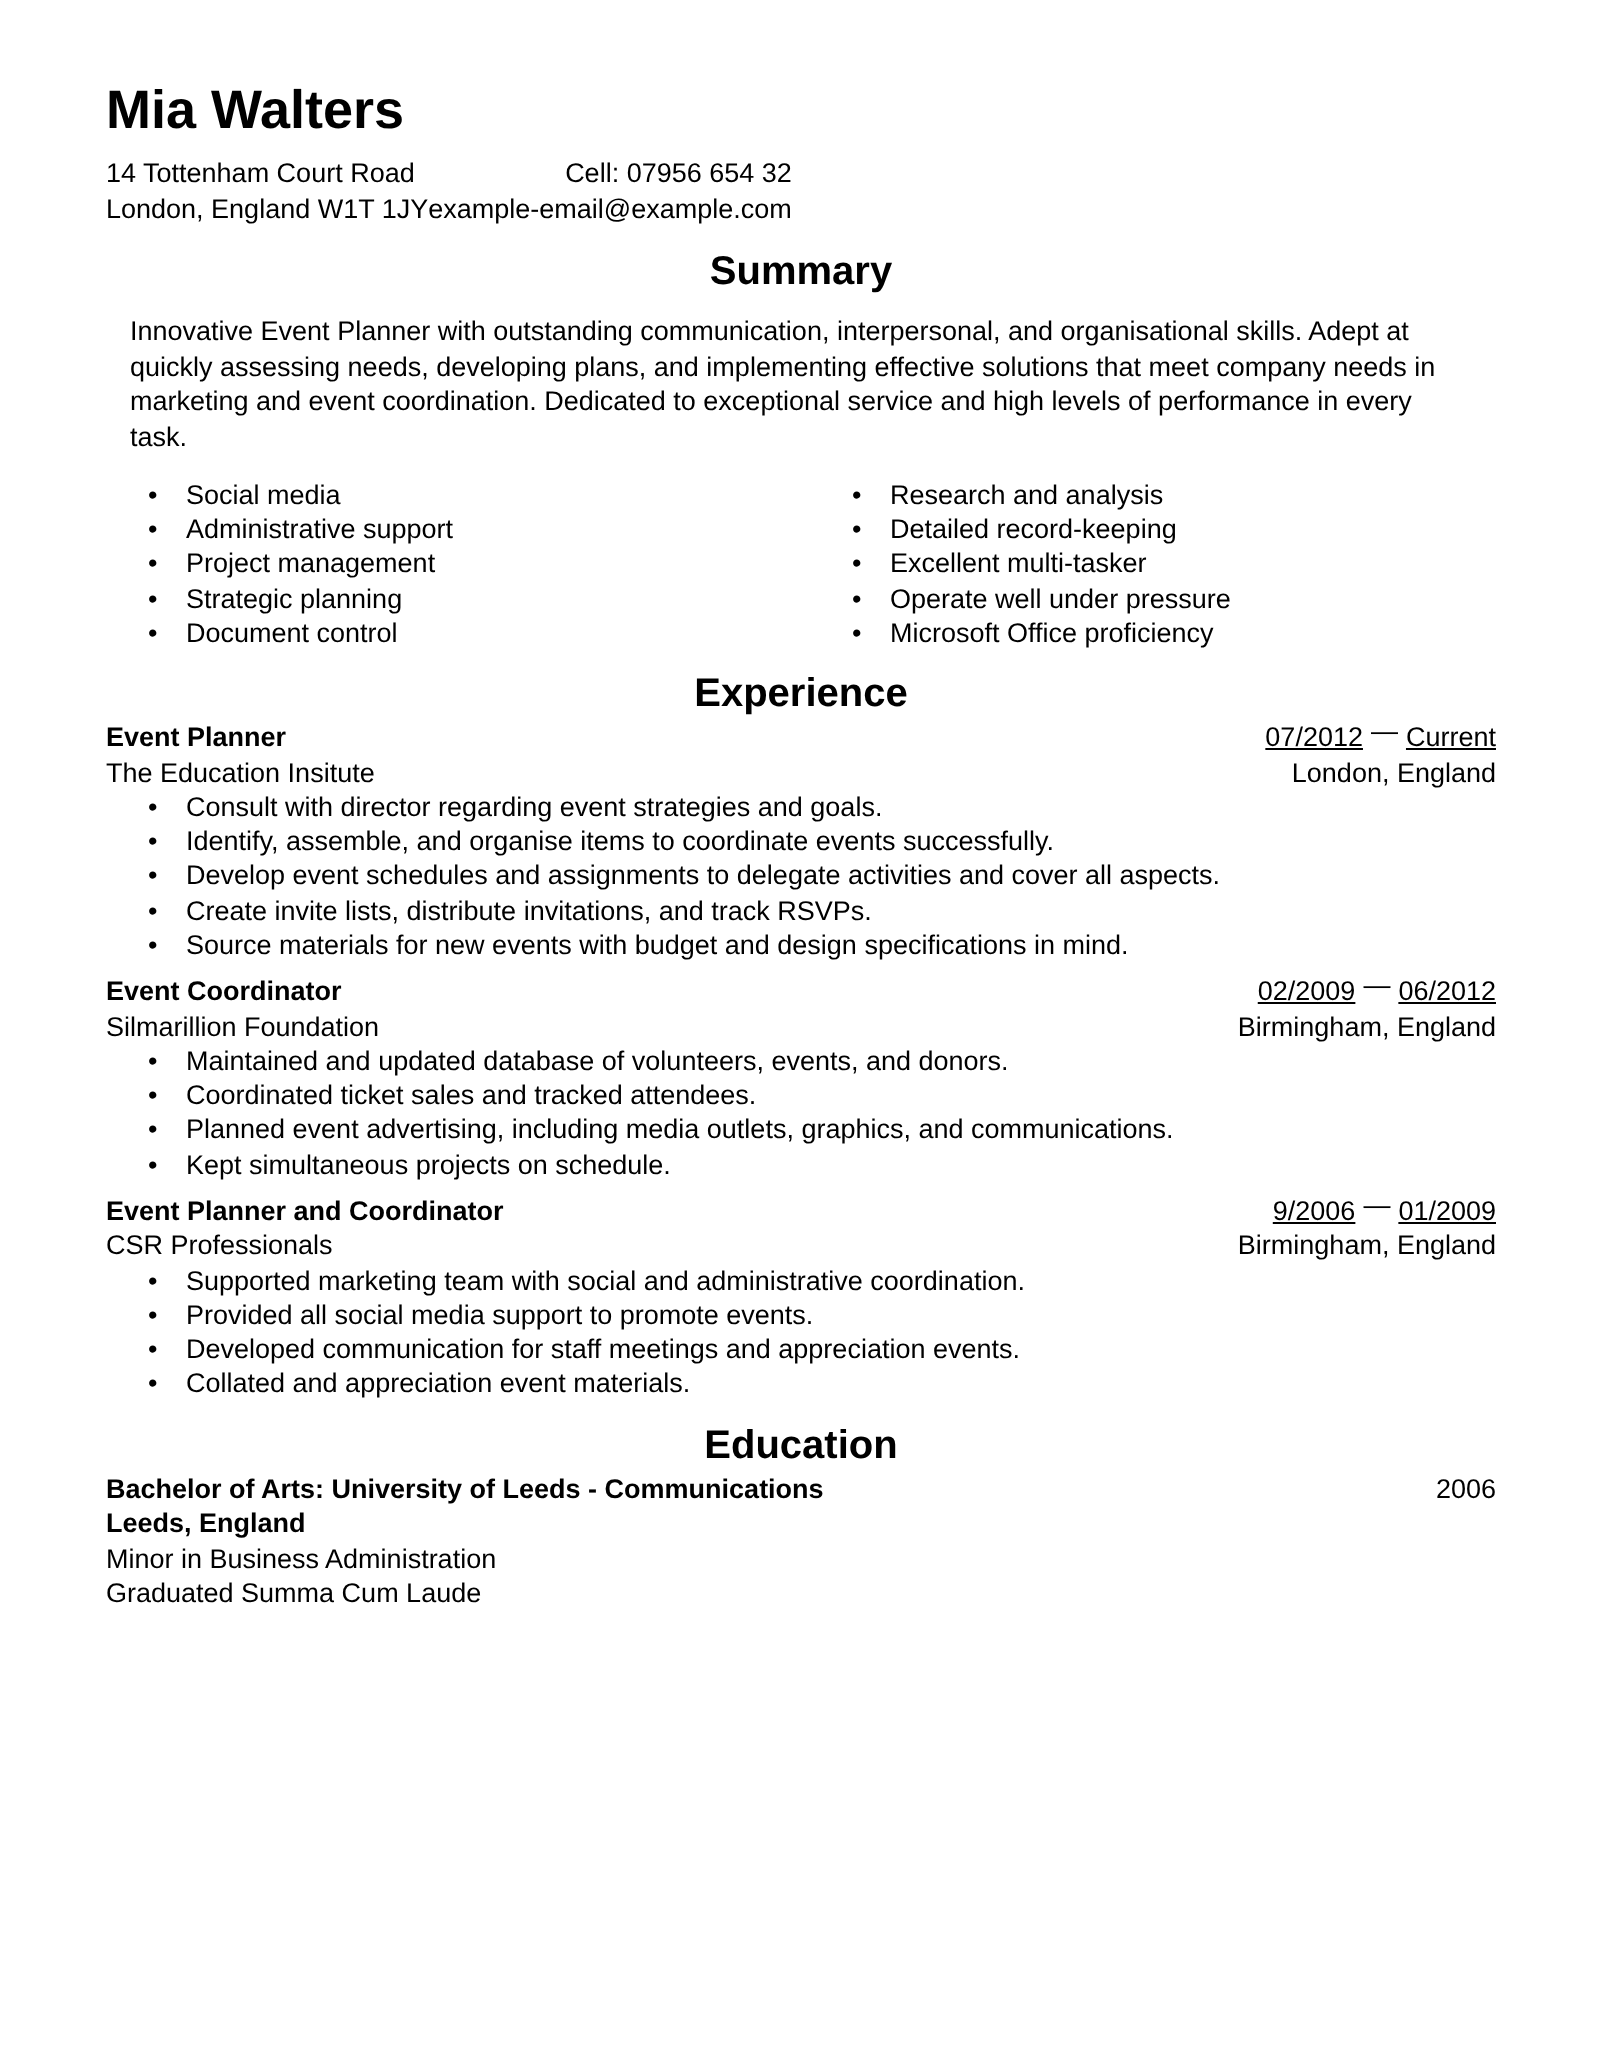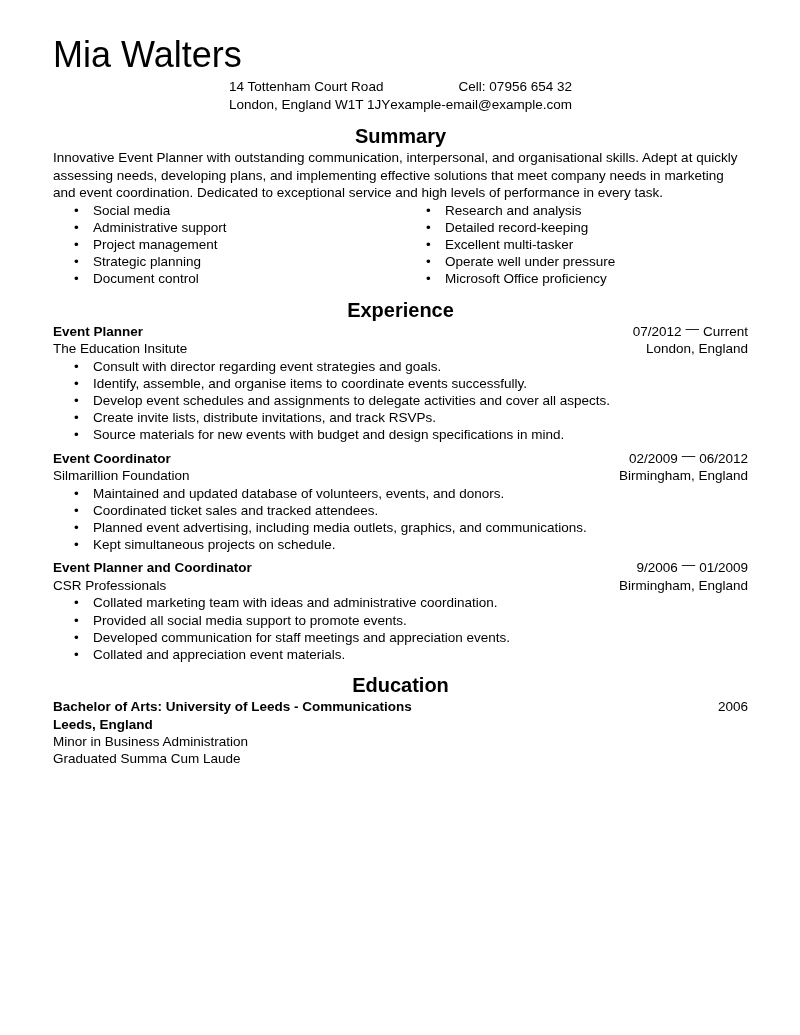--- a/index.html
+++ b/index.html
@@ -14,46 +14,46 @@
     box-sizing: border-box;
     background: #ffffff;
     color: #000000;
     font-family: "Liberation Sans", "DejaVu Sans", sans-serif;
     font-size: 13.5px;
     line-height: 17.5px;
     padding: 40px 52px 0 53px;
     overflow: hidden;
   }
   .name {
-    font-size: 36px;
-    font-weight: normal;
+    font-size: 27px;
+    font-weight: bold;
     line-height: 30px;
     margin: 0 0 8px 0;
     letter-spacing: 0;
   }
   .header-row {
     display: flex;
-    justify-content: center;
+    justify-content: flex-start;
     align-items: flex-start;
   }
   .header-left div, .header-right div {
     line-height: 18px;
   }
   .header-right {
     text-align: right;
   }
   .section-heading {
     text-align: center;
     font-weight: bold;
     font-size: 20px;
     line-height: 18px;
     margin: 13px 0 4px 0;
   }
   .summary-text {
-    margin: 0;
+    margin: 12px;
   }
   .highlights-columns {
     display: flex;
   }
   .hl-col-left  { width: 352px; }
   .hl-col-right { flex: 1; }
   ul.bullets {
     margin: 0;
     padding: 0;
     list-style: none;
@@ -70,21 +70,21 @@
     top: 0;
   }
   .job { margin-bottom: 6px; }
   .job-row {
     display: flex;
     justify-content: space-between;
     line-height: 17.5px;
     gap: 42px;
   }
   .job-title { font-weight: bold; }
-  .dates { text-align: center; white-space: nowrap; }
+  .dates { text-align: center; white-space: nowrap; text-decoration: underline; }
   .dash {
     display: inline-block;
     transform: translateY(-3px);
     margin: 0 4px;
   }
   .edu-row {
     display: flex;
     justify-content: space-between;
     line-height: 17.5px;
   }
@@ -169,21 +169,21 @@
   <div class="job">
     <div class="job-row">
       <span class="job-title">Event Planner and Coordinator</span>
       <span class="dates"><span>9/2006</span><span class="dash">—</span><span>01/2009</span></span>
     </div>
     <div class="job-row">
       <span>CSR Professionals</span>
       <span>Birmingham, England</span>
     </div>
     <ul class="bullets">
-      <li>Collated marketing team with ideas and administrative coordination.</li>
+      <li>Supported marketing team with social and administrative coordination.</li>
       <li>Provided all social media support to promote events.</li>
       <li>Developed communication for staff meetings and appreciation events.</li>
       <li>Collated and appreciation event materials.</li>
     </ul>
   </div>
 
   <div class="section-heading">Education</div>
   <div class="edu-row">
     <span class="edu-degree">Bachelor of Arts: University of Leeds - Communications</span>
     <span>2006</span>

